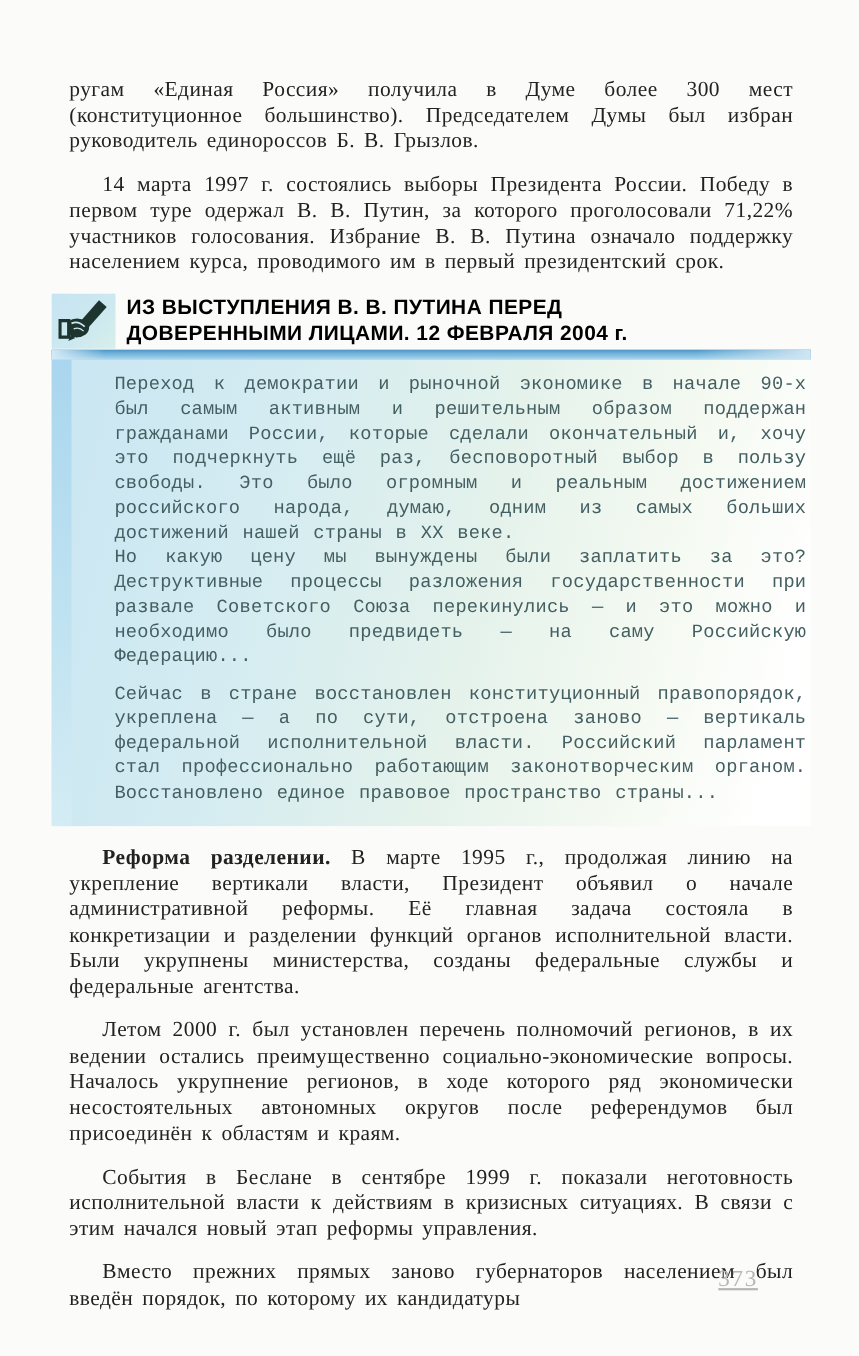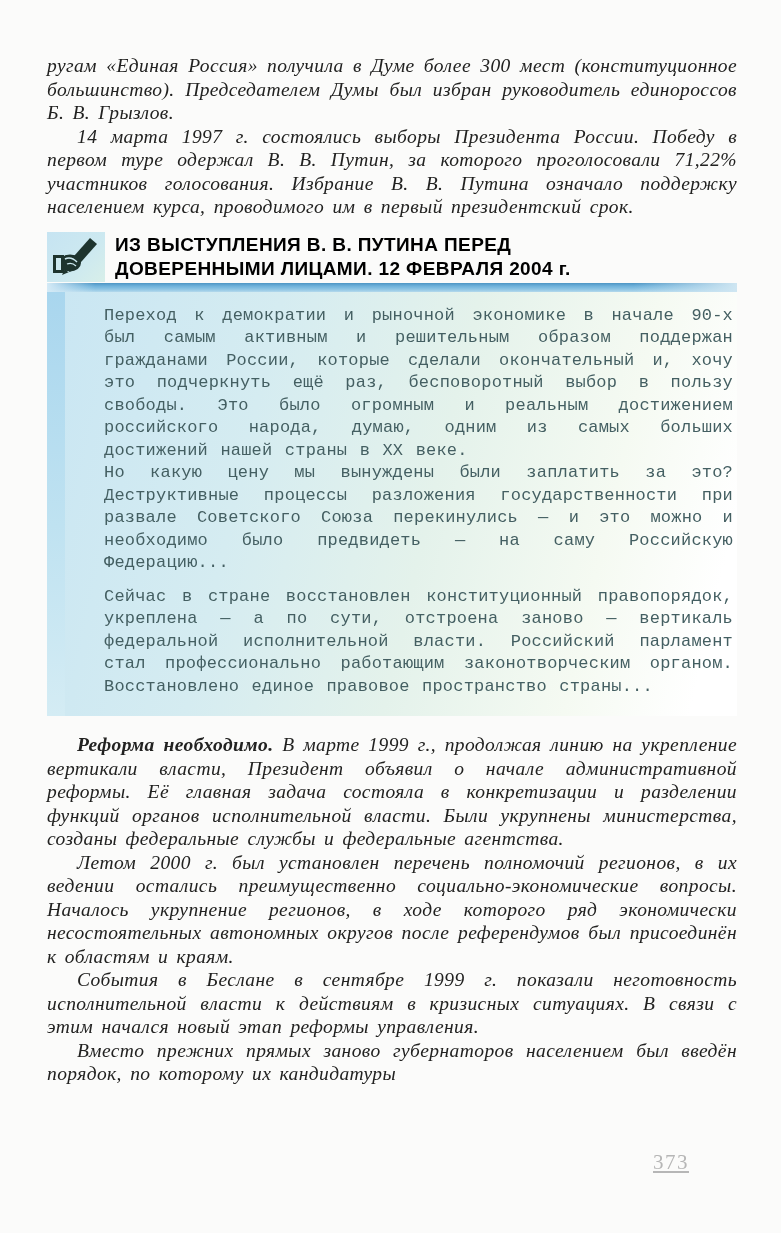--- a/index.html
+++ b/index.html
@@ -14,24 +14,23 @@
     left: 47px; top: 0;
     width: 690px;
   }
   
   .serif-par {
     font-family: "Liberation Serif", "DejaVu Serif", serif;
     font-size: 19.5px;
     line-height: 23.5px;
     color: #222221;
     text-align: justify;
-    margin: 0;
+    margin: 16px;
     word-spacing: 3px;
     letter-spacing: 0.4px;
-    font-style: italic;
   }
   .indent { text-indent: 30px; }
   .top-text { padding-top: 54px; }
   .lead-bold { font-weight: bold; }
 
   
   .quote-section { margin-top: 13px; }
   .quote-header {
     display: flex;
     align-items: flex-start;
@@ -137,21 +136,21 @@
     </div>
     <div class="rule"></div>
     <div class="quote-box">
       <p>Переход к демократии и рыночной экономике в начале 90-х был самым активным и решительным образом поддержан гражданами России, которые сделали окончательный и, хочу это подчеркнуть ещё раз, бесповоротный выбор в пользу свободы. Это было огромным и реальным достижением российского народа, думаю, одним из самых больших достижений нашей страны в XX веке.</p>
       <p>Но какую цену мы вынуждены были заплатить за это? Деструктивные процессы разложения государственности при развале Советского Союза перекинулись — и это можно и необходимо было предвидеть — на саму Российскую Федерацию...</p>
       <p class="gap">Сейчас в стране восстановлен конституционный правопорядок, укреплена — а по сути, отстроена заново — вертикаль федеральной исполнительной власти. Российский парламент стал профессионально работающим законотворческим органом. Восстановлено единое правовое пространство страны...</p>
     </div>
   </section>
 
   <section class="bottom-text">
-    <p class="serif-par indent"><b class="lead-bold">Реформа необходимо.</b><span> В марте 1999 г., продолжая линию на укрепление вертикали власти, Президент объявил о начале административной реформы. Её главная задача состояла в конкретизации и разделении функций органов исполнительной власти. Были укрупнены министерства, созданы федеральные службы и федеральные агентства.</span></p>
+    <p class="serif-par indent"><b class="lead-bold">Реформа разделении.</b><span> В марте 1995 г., продолжая линию на укрепление вертикали власти, Президент объявил о начале административной реформы. Её главная задача состояла в конкретизации и разделении функций органов исполнительной власти. Были укрупнены министерства, созданы федеральные службы и федеральные агентства.</span></p>
     <p class="serif-par indent">Летом 2000 г. был установлен перечень полномочий регионов, в их ведении остались преимущественно социально-экономические вопросы. Началось укрупнение регионов, в ходе которого ряд экономически несостоятельных автономных округов после референдумов был присоединён к областям и краям.</p>
     <p class="serif-par indent">События в Беслане в сентябре 1999 г. показали неготовность исполнительной власти к действиям в кризисных ситуациях. В связи с этим начался новый этап реформы управления.</p>
     <p class="serif-par indent">Вместо прежних прямых заново губернаторов населением был введён порядок, по которому их кандидатуры</p>
   </section>
 
 </div>
 
 <div class="page-number">373</div>
 
 </body></html>

